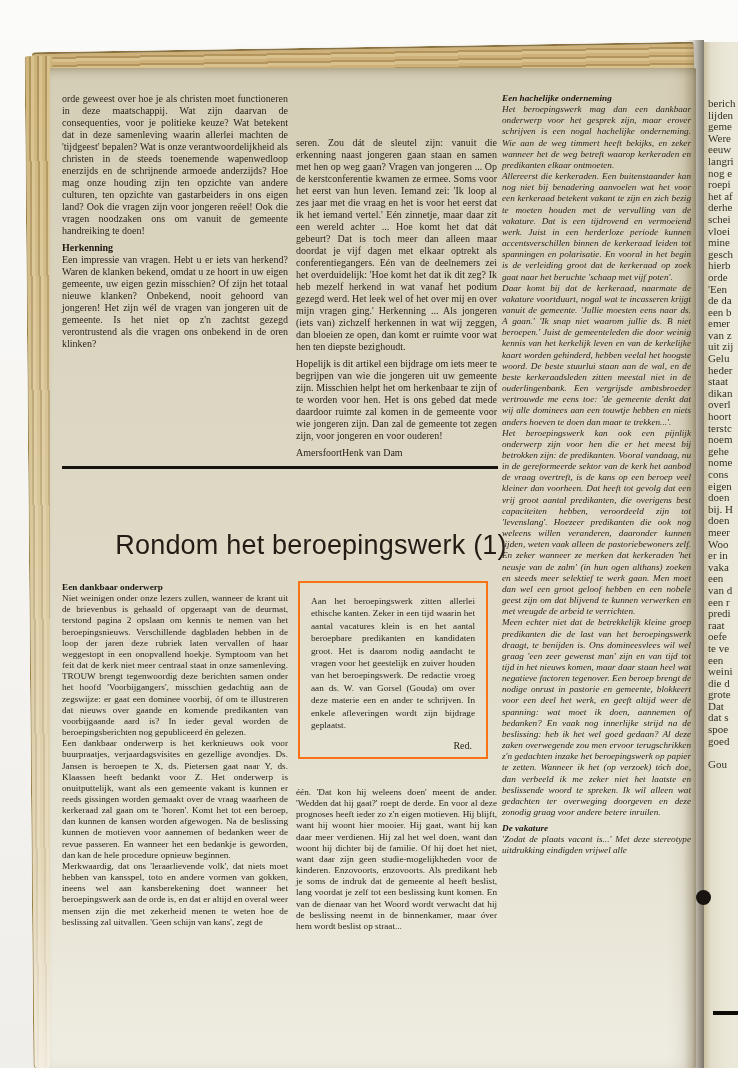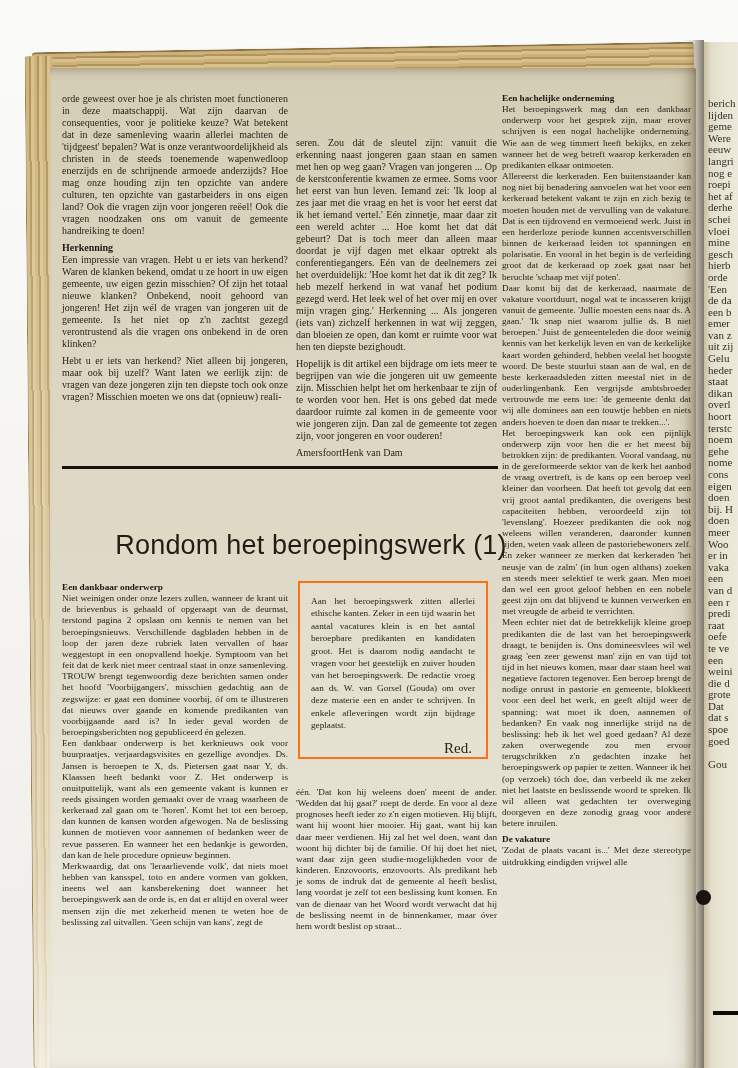--- a/index.html
+++ b/index.html
@@ -32,43 +32,42 @@
   .gap{margin-top:5px !important;}
   .bold{font-weight:bold;color:#1d1812;}
   .sig-row{position:absolute;left:296px;top:447px;width:201px;display:flex;
     font-size:10px;color:#2a241c;}
   .top-rule{position:absolute;left:62px;top:466px;width:436px;height:3px;background:#17120c;}
   .headline{position:absolute;left:61px;top:530px;width:500px;white-space:nowrap;
     font-family:"Liberation Sans", sans-serif;font-size:27px;font-weight:400;color:#221c14;letter-spacing:0.2px;text-align:center;}
   .insert-box{position:absolute;left:298px;top:581px;width:190px;height:178px;border:2px solid #f97316;
     box-sizing:border-box;background:rgba(236,232,219,0.25);}
   .insert-box .box-text{margin:12px 11px 0 11px;font-size:9.2px;line-height:12.4px;text-align:justify;color:#2a241c;}
-  .insert-box .box-sig{margin:9px 14px 0 0;text-align:right;font-size:15px;color:#2a241c;}
+  .insert-box .box-sig{margin:9px 14px 0 0;text-align:right;font-size:10px;color:#2a241c;}
   .bullet{position:absolute;left:696px;top:890px;width:15px;height:15px;border-radius:50%;background:#191410;}
   .dash{position:absolute;left:713px;top:1011px;width:25px;height:4px;background:#0d0b08;}
   #col1-top{left:62px;top:93px;width:226px;}
   #col2-top{left:296px;top:93px;width:201px;margin-top:44px;}
-  #col3{left:502px;top:93px;width:189px;}
+  #col3{left:502px;top:93px;width:189px;font-style:italic;}
   #col1-bot{left:62px;top:582px;width:226px;font-family:Liberation Serif, serif;}
   #col2-bot{left:296px;top:787px;width:201px;}
 </style>
 </head>
 <body>
 
 <div class="stage">
   <div class="bg"></div>
   <div class="edge-top"></div>
   <div class="edge-left"></div>
   <div class="main-page"></div>
 
   <div class="textcol t-lg" id="col1-top">
     <p>orde geweest over hoe je als christen moet functioneren in deze maatschappij. Wat zijn daarvan de consequenties, voor je politieke keuze? Wat betekent dat in deze samenleving waarin allerlei machten de 'tijdgeest' bepalen? Wat is onze verantwoordelijkheid als christen in de steeds toenemende wapenwedloop enerzijds en de schrijnende armoede anderzijds? Hoe mag onze houding zijn ten opzichte van andere culturen, ten opzichte van gastarbeiders in ons eigen land? Ook die vragen zijn voor jongeren reëel! Ook die vragen noodzaken ons om vanuit de gemeente handreiking te doen!</p>
     <p class="bold gap">Herkenning</p>
     <p>Een impressie van vragen. Hebt u er iets van herkend? Waren de klanken bekend, omdat u ze hoort in uw eigen gemeente, uw eigen gezin misschien? Of zijn het totaal nieuwe klanken? Onbekend, nooit gehoord van jongeren! Het zijn wél de vragen van jongeren uit de gemeente. Is het niet op z'n zachtst gezegd verontrustend als die vragen ons onbekend in de oren klinken?</p>
-    <p class="gap">Hebt u er iets van herkend? Niet alleen bij jongeren, maar ook bij uzelf? Want laten we eerlijk zijn: de vragen van deze jongeren zijn ten diepste toch ook onze vragen? Misschien moeten we ons dat (opnieuw) reali-</p>
   </div>
 
   <div class="textcol t-lg" id="col2-top">
     <p>seren. Zou dát de sleutel zijn: vanuit die erkenning naast jongeren gaan staan en samen met hen op weg gaan? Vragen van jongeren ... Op de kerstconferentie kwamen ze ermee. Soms voor het eerst van hun leven. Iemand zei: 'Ik loop al zes jaar met die vraag en het is voor het eerst dat ik het iemand vertel.' Eén zinnetje, maar daar zit een wereld achter ... Hoe komt het dat dát gebeurt? Dat is toch meer dan alleen maar doordat je vijf dagen met elkaar optrekt als conferentiegangers. Eén van de deelnemers zei het overduidelijk: 'Hoe komt het dat ik dit zeg? Ik heb mezelf herkend in wat vanaf het podium gezegd werd. Het leek wel of het over mij en over mijn vragen ging.' Herkenning ... Als jongeren (iets van) zichzelf herkennen in wat wij zeggen, dan bloeien ze open, dan komt er ruimte voor wat hen ten diepste bezighoudt.</p>
     <p class="gap">Hopelijk is dit artikel een bijdrage om iets meer te begrijpen van wie die jongeren uit uw gemeente zijn. Misschien helpt het om herkenbaar te zijn of te worden voor hen. Het is ons gebed dat mede daardoor ruimte zal komen in de gemeente voor wie jongeren zijn. Dan zal de gemeente tot zegen zijn, voor jongeren en voor ouderen!</p>
   </div>
 
   <div class="sig-row">
     <span>Amersfoort</span>
     <span>Henk van Dam</span>

